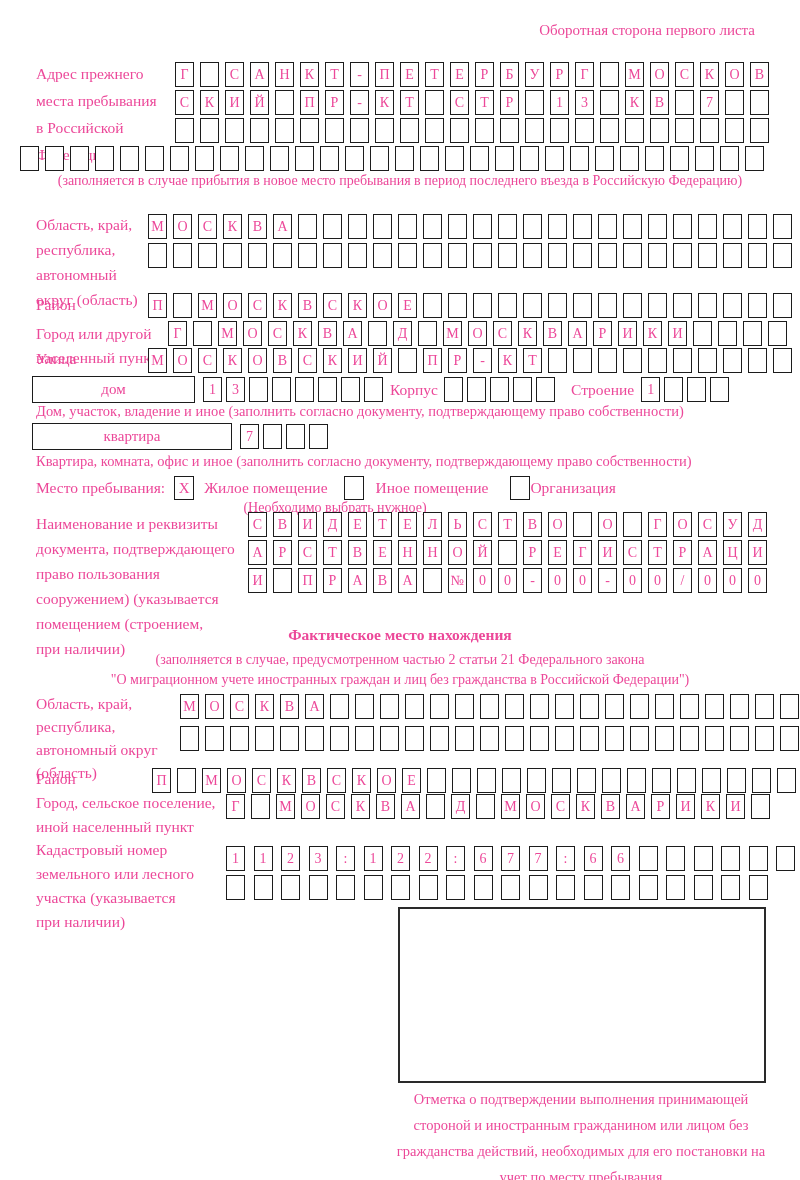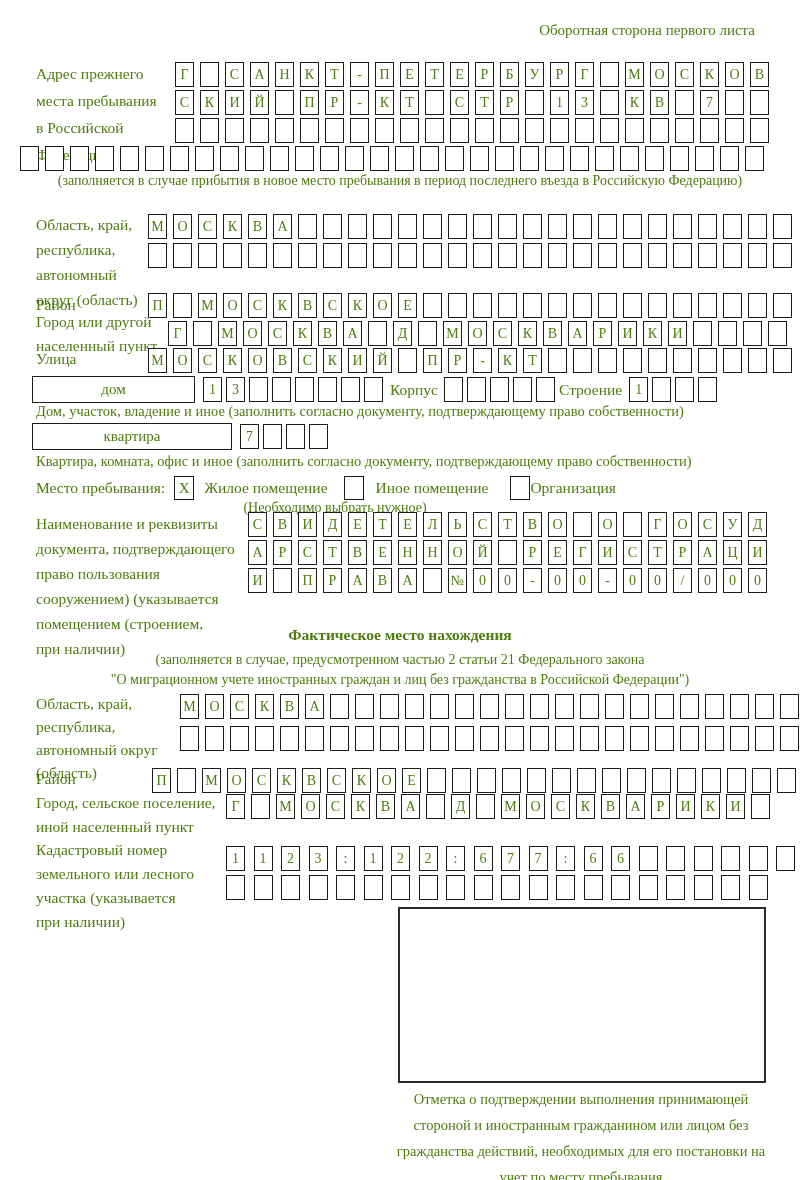--- a/index.html
+++ b/index.html
@@ -1,21 +1,21 @@
 <!DOCTYPE html>
 <html><head>
 <meta charset="utf-8">
 <style>
   html,body{margin:0;padding:0;background:#e8e8e8;}
   .page{
     position:relative;
     width:800px;height:1180px;
     background:#ffffff;
     font-family:"Liberation Serif", serif;
-    color:#4d7c0f;
+    color:#ec4899;
     overflow:hidden;
     margin:0 auto;
   }
   .abs{position:absolute;}
   .lbl{font-size:15.5px;line-height:26px;}
   .cap{font-size:14px;}
   .bold{font-weight:bold;}
   .center{text-align:center;}
   .cells{display:flex;gap:6px;}
   .cells.tight{gap:4px;}
@@ -256,21 +256,21 @@
       <span class="cell"></span>
       <span class="cell"></span>
       <span class="cell"></span>
       <span class="cell"></span>
       <span class="cell"></span>
       <span class="cell"></span>
       <span class="cell"></span>
       <span class="cell"></span>
     </div>
 
-  <div class="abs lbl" style="left:36px;top:310px;line-height:24px;">
+  <div class="abs lbl" style="left:36px;top:322px;line-height:24px;">
     <div>Город или другой</div>
     <div>населенный пункт</div>
   </div>
   <div class="abs cells" style="left:168px;top:321px;">
       <span class="cell">Г</span>
       <span class="cell"></span>
       <span class="cell">М</span>
       <span class="cell">О</span>
       <span class="cell">С</span>
       <span class="cell">К</span>
@@ -338,21 +338,21 @@
         <span class="cell"></span>
       </div>
     <span class="lbl" style="margin-left:7px;">Корпус</span>
     <div class="cells tight" style="margin-left:6px;">
         <span class="cell"></span>
         <span class="cell"></span>
         <span class="cell"></span>
         <span class="cell"></span>
         <span class="cell"></span>
       </div>
-    <span class="lbl" style="margin-left:4px;">Строение</span>
+    <span class="lbl" style="margin-left:16px;">Строение</span>
     <div class="cells tight" style="margin-left:7px;">
         <span class="cell">1</span>
         <span class="cell"></span>
         <span class="cell"></span>
         <span class="cell"></span>
       </div>
   </div>
   <div class="abs cap" style="left:36px;top:403px;font-size:14.5px;white-space:nowrap;">Дом, участок, владение и иное (заполнить согласно документу, подтверждающему право собственности)</div>
 
   <div class="abs hrow" style="left:32px;top:423px;">

